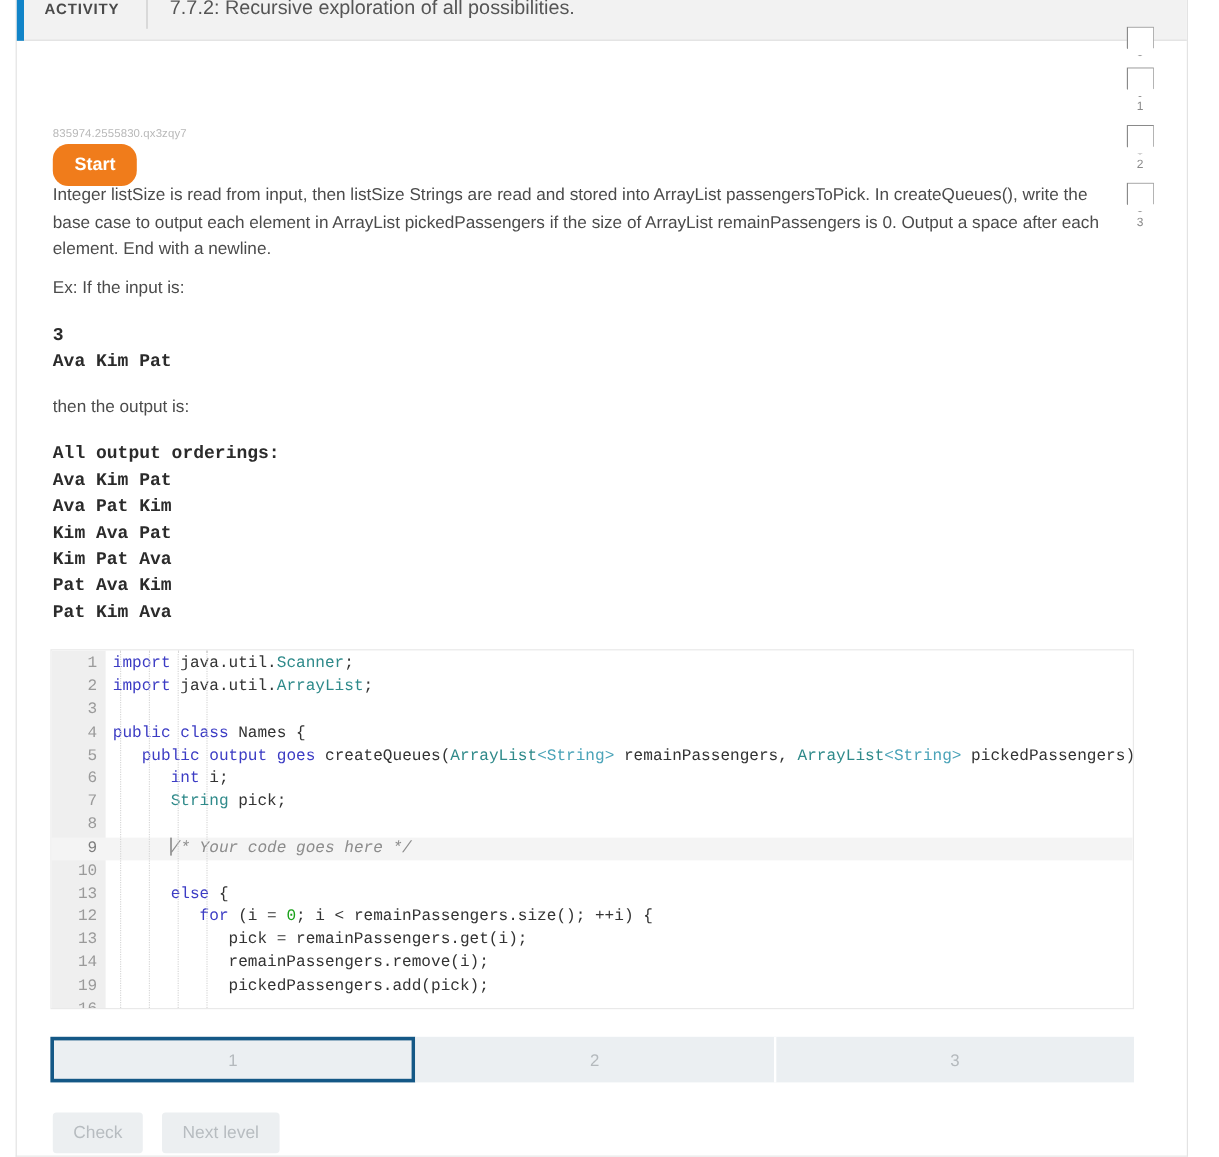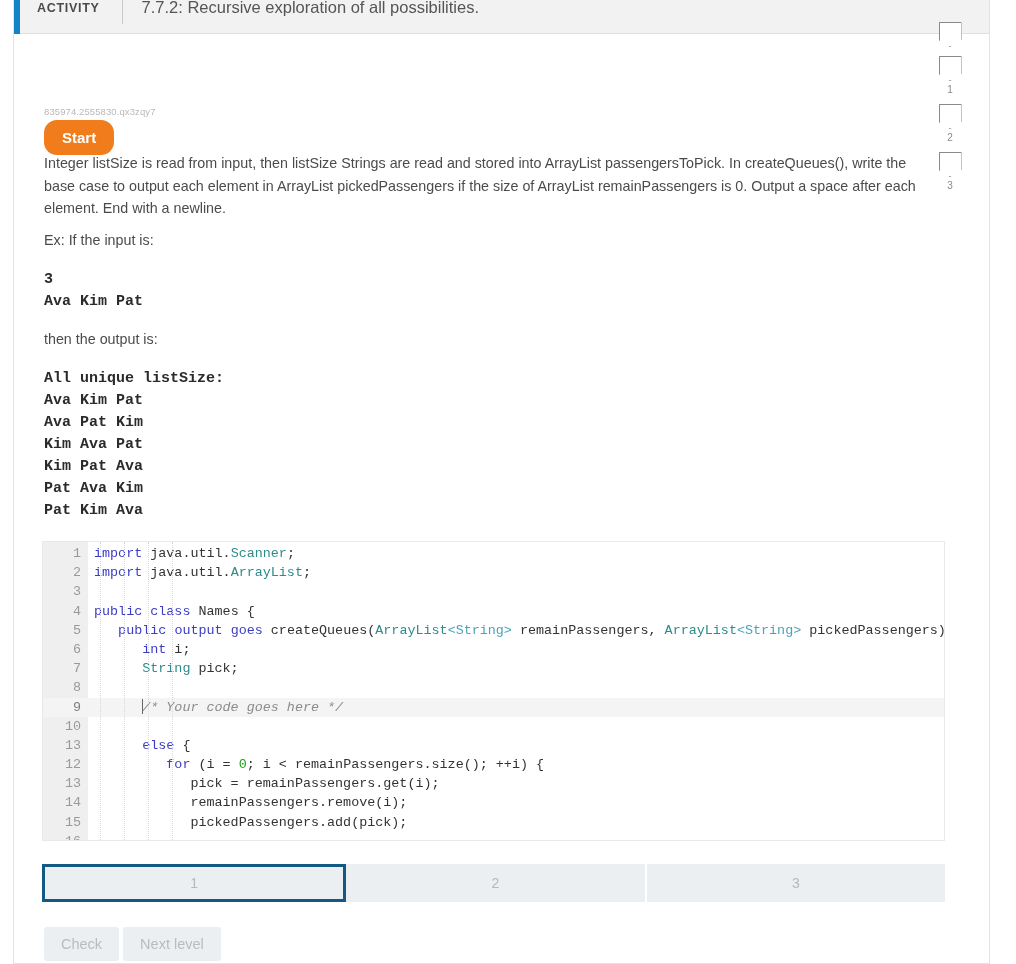--- a/index.html
+++ b/index.html
@@ -279,21 +279,21 @@
     border: 3px solid #145886;
     color: #b4b9bd;
   }
 
   
   .action-bar {
     position: absolute;
     left: 30px;
     top: 893px;
     display: flex;
-    gap: 4px;
+    gap: 16px;
   }
   .action-button {
     background: #eceff1;
     color: #b7bcc0;
     border: none;
     border-radius: 3px;
     font-size: 14.5px;
     font-family: "Liberation Sans", sans-serif;
     padding: 9px 17px;
     cursor: pointer;
@@ -341,21 +341,21 @@
           </div>
         <div class="ribbon-num">3</div>
       </div>
     </div>
 
     <div class="prompt">Integer listSize is read from input, then listSize Strings are read and stored into ArrayList passengersToPick. In createQueues(), write the base case to output each element in ArrayList pickedPassengers if the size of ArrayList remainPassengers is 0. Output a space after each element. End with a newline.</div>
     <div class="prompt-sub">Ex: If the input is:</div>
     <div class="io-block" id="input-sample">3
 Ava Kim Pat</div>
     <div class="then-line">then the output is:</div>
-    <div class="io-block" id="output-sample">All unique listSize:
+    <div class="io-block" id="output-sample">All output orderings:
 Ava Kim Pat
 Ava Pat Kim
 Kim Ava Pat
 Kim Pat Ava
 Pat Ava Kim
 Pat Kim Ava</div>
 
     <div class="code-editor">
       <div class="gutter-bg"></div>
       <div class="code-lines" id="code-lines">
@@ -366,21 +366,21 @@
           <div class="code-row"><div class="ln">5</div><div class="code-text">   <span class="kw">public</span> <span class="kw">output</span> <span class="kw">goes</span> createQueues(<span class="type">ArrayList</span><span class="gen">&lt;String&gt;</span> remainPassengers, <span class="type">ArrayList</span><span class="gen">&lt;String&gt;</span> pickedPassengers) {</div></div>
           <div class="code-row"><div class="ln">6</div><div class="code-text">      <span class="kw">int</span> i;</div></div>
           <div class="code-row"><div class="ln">7</div><div class="code-text">      <span class="type">String</span> pick;</div></div>
           <div class="code-row"><div class="ln">8</div><div class="code-text"></div></div>
           <div class="code-row active"><div class="ln">9</div><div class="code-text">      <span class="caret"></span><span class="cmt">/* Your code goes here */</span></div></div>
           <div class="code-row"><div class="ln">10</div><div class="code-text"></div></div>
           <div class="code-row"><div class="ln">13</div><div class="code-text">      <span class="kw">else</span> {</div></div>
           <div class="code-row"><div class="ln">12</div><div class="code-text">         <span class="kw">for</span> (i = <span class="num">0</span>; i &lt; remainPassengers.size(); ++i) {</div></div>
           <div class="code-row"><div class="ln">13</div><div class="code-text">            pick = remainPassengers.get(i);</div></div>
           <div class="code-row"><div class="ln">14</div><div class="code-text">            remainPassengers.remove(i);</div></div>
-          <div class="code-row"><div class="ln">15</div><div class="code-text">            pickedPassengers.add(pick);</div></div>
+          <div class="code-row"><div class="ln">19</div><div class="code-text">            pickedPassengers.add(pick);</div></div>
           <div class="code-row"><div class="ln">16</div><div class="code-text"></div></div>
         </div>
     <div class="indent-guides">
           <div class="guide" style="left: 57px;"></div>
           <div class="guide" style="left: 81px;"></div>
           <div class="guide" style="left: 105px;"></div>
           <div class="guide" style="left: 129px;"></div>
         </div>
       </div>
 

